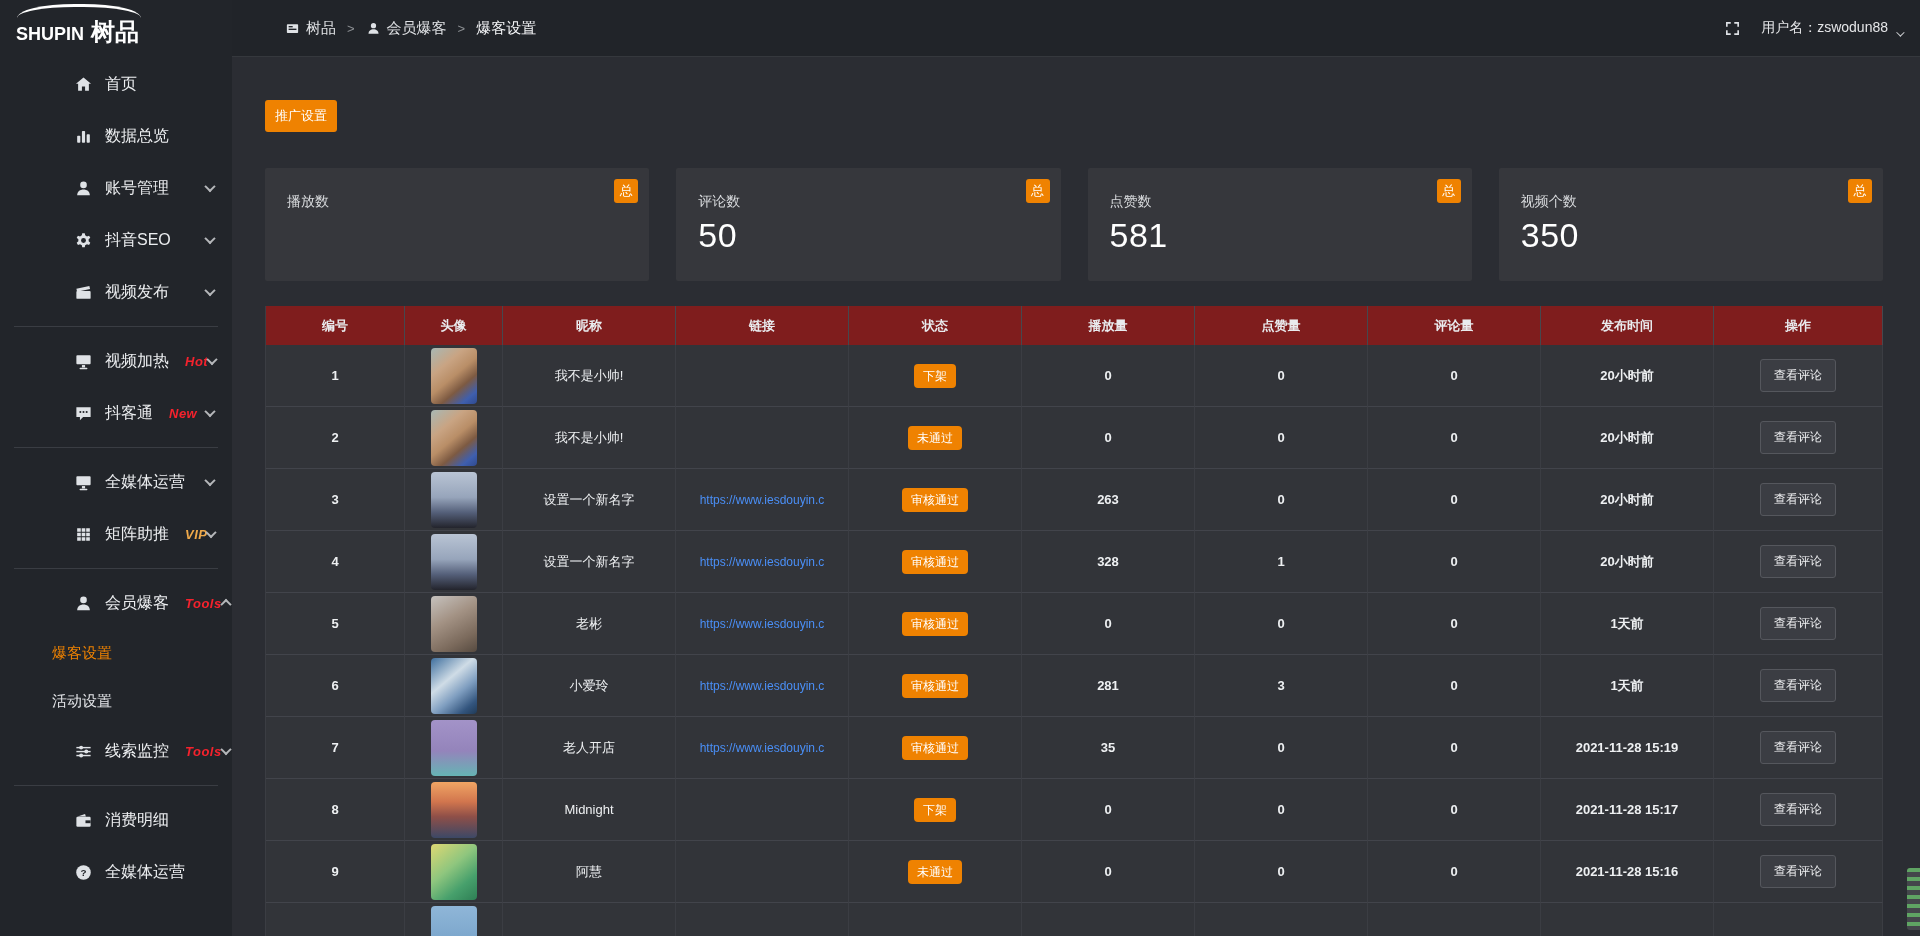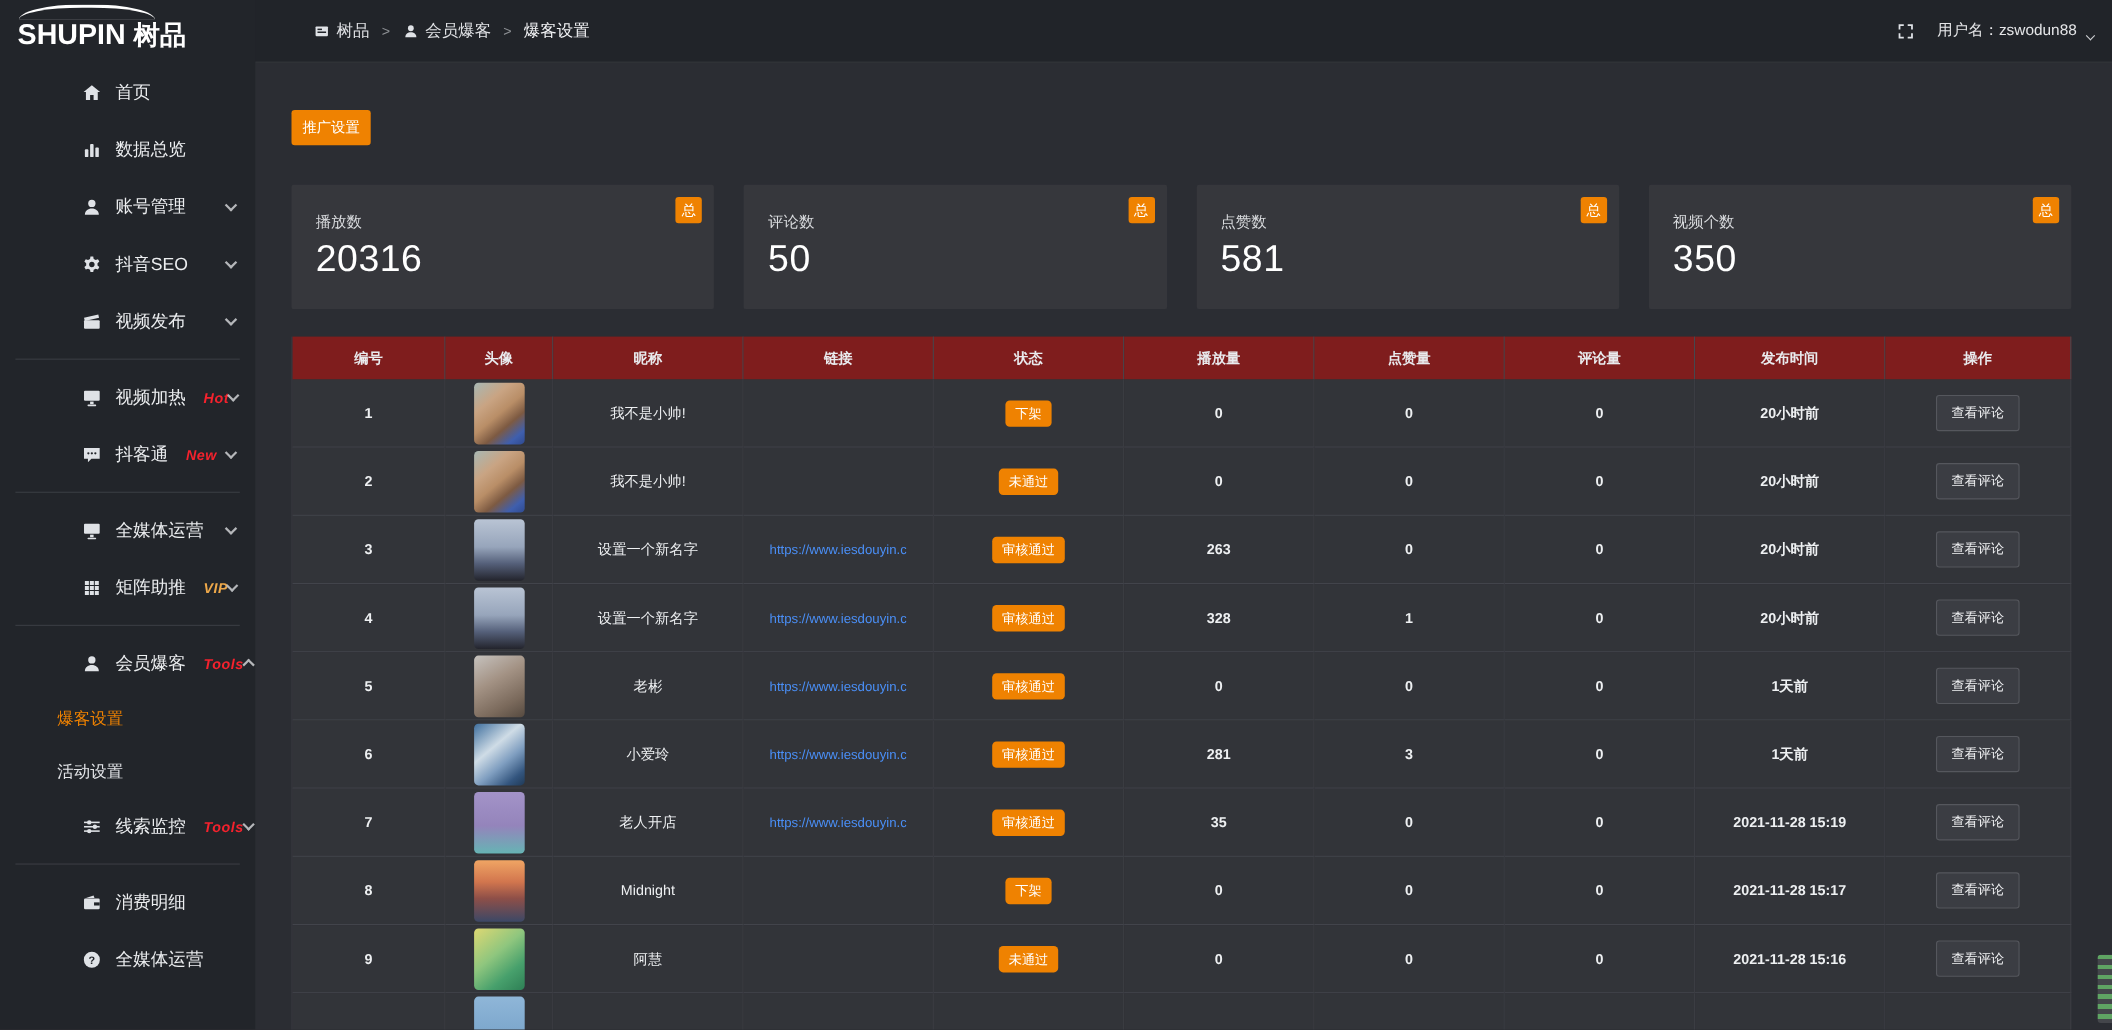--- a/index.html
+++ b/index.html
@@ -7,21 +7,21 @@
   body {
     position:relative; background:#2b2d33;
     font-family:"Liberation Sans","DejaVu Sans",sans-serif;
     color:#e8eaed; -webkit-font-smoothing:antialiased;
   }
   
   .sidebar { position:absolute; left:0; top:0; bottom:0; width:232px; background:#22252a; z-index:3; }
   .logo { position:relative; height:48px; padding:16px 0 0 16px; display:flex; align-items:baseline; gap:7px; }
   .logo-arc { position:absolute; top:4px; left:17px; width:124px; height:14px;
               border-top:3.5px solid #fff; border-radius:62px 62px 0 0 / 15px 15px 0 0; }
-  .logo-en { font-size:26px; font-weight:bold; color:#fff; letter-spacing:0px; }
+  .logo-en { font-size:18px; font-weight:bold; color:#fff; letter-spacing:0px; }
   .logo-cn { font-size:24px; font-weight:bold; color:#fff; }
   .menu { padding-top:10px; }
   .s-item { height:52px; display:flex; align-items:center; padding:0 18px 0 26px; cursor:pointer;margin-left:48px; }
   .ico { display:inline-block; width:19px; height:19px; flex:none; }
   .ico svg { width:100%; height:100%; fill:#dfe2e6; display:block; }
   .s-item .ico { margin-right:12px; }
   .s-label { font-size:16px; color:#eceef0; white-space:nowrap; }
   .s-tag { font-style:italic; font-weight:bold; font-size:13px; margin-left:16px; letter-spacing:.5px; }
   .tag-red { color:#f5222d; }
   .tag-gold { color:#efa94a; }
@@ -279,21 +279,20 @@
       <span class="chev-sm"></span>
     </span>
   </div>
 </div>
 
 <div class="main">
   <button class="promo-btn">推广设置</button>
   <div class="cards" id="cards">
       <div class="card">
         <div class="card-label">播放数</div>
-        <div class="card-value">20316</div>
         <div class="card-badge">总</div>
       </div>
       <div class="card">
         <div class="card-label">评论数</div>
         <div class="card-value">50</div>
         <div class="card-badge">总</div>
       </div>
       <div class="card">
         <div class="card-label">点赞数</div>
         <div class="card-value">581</div>

